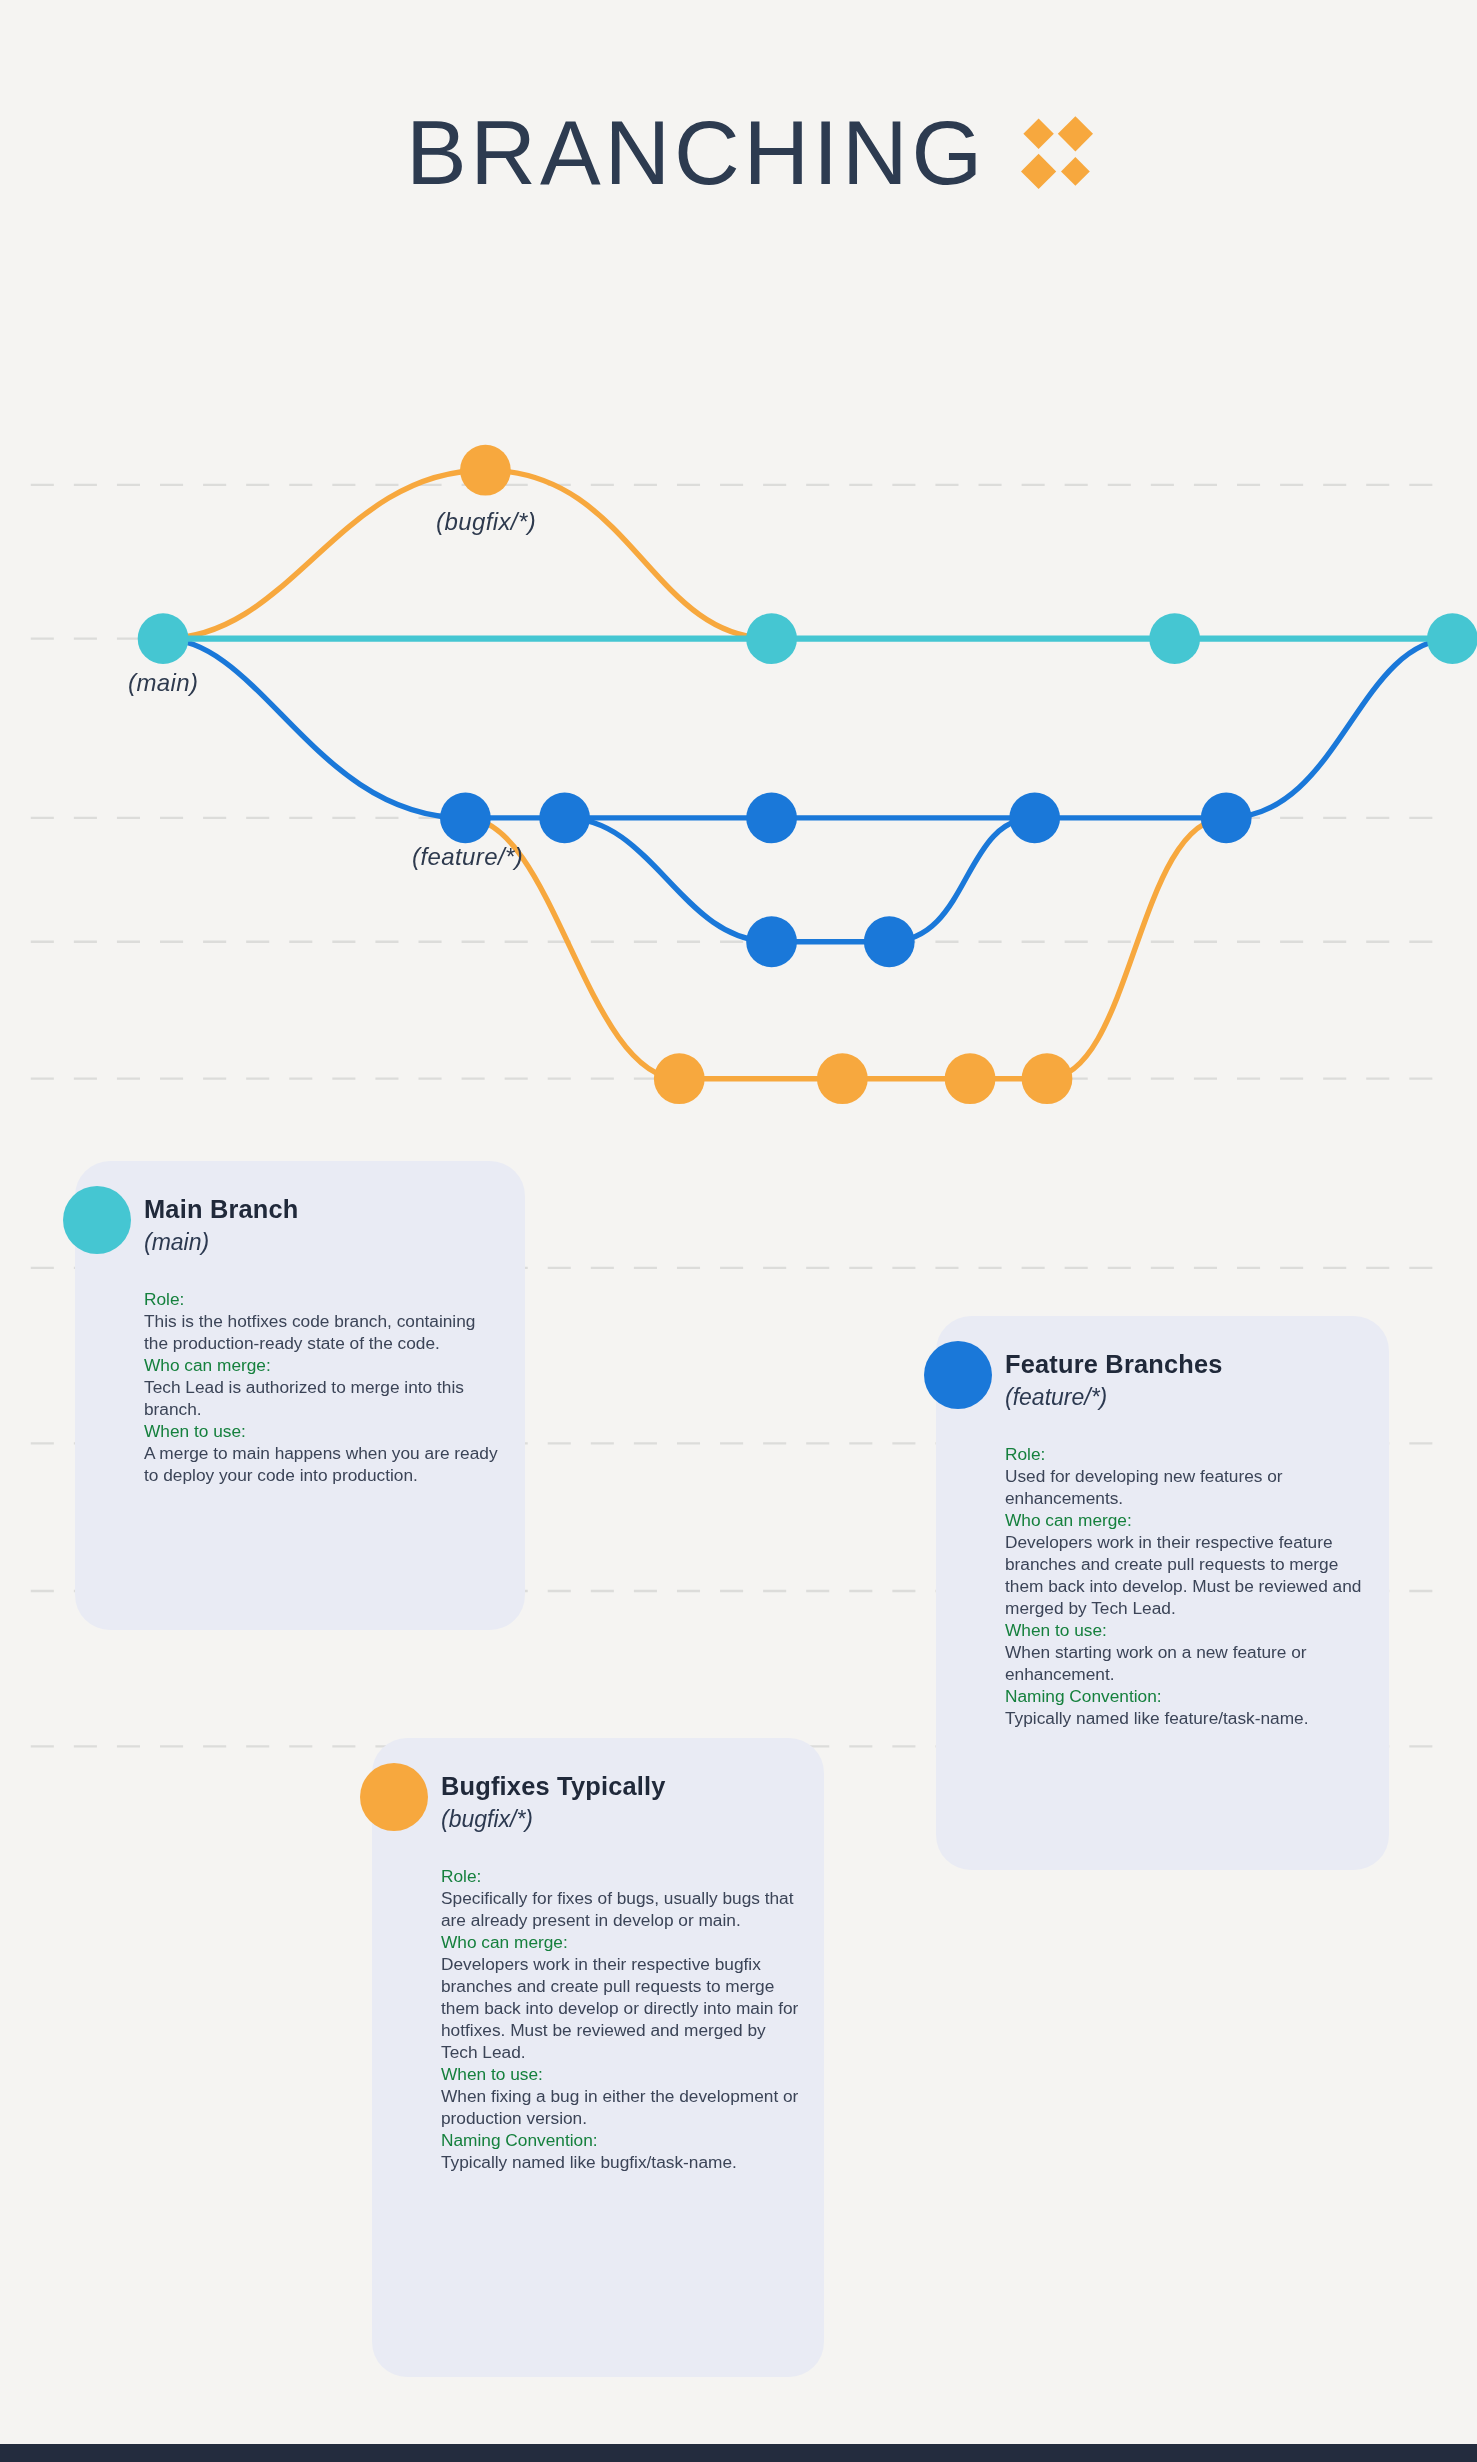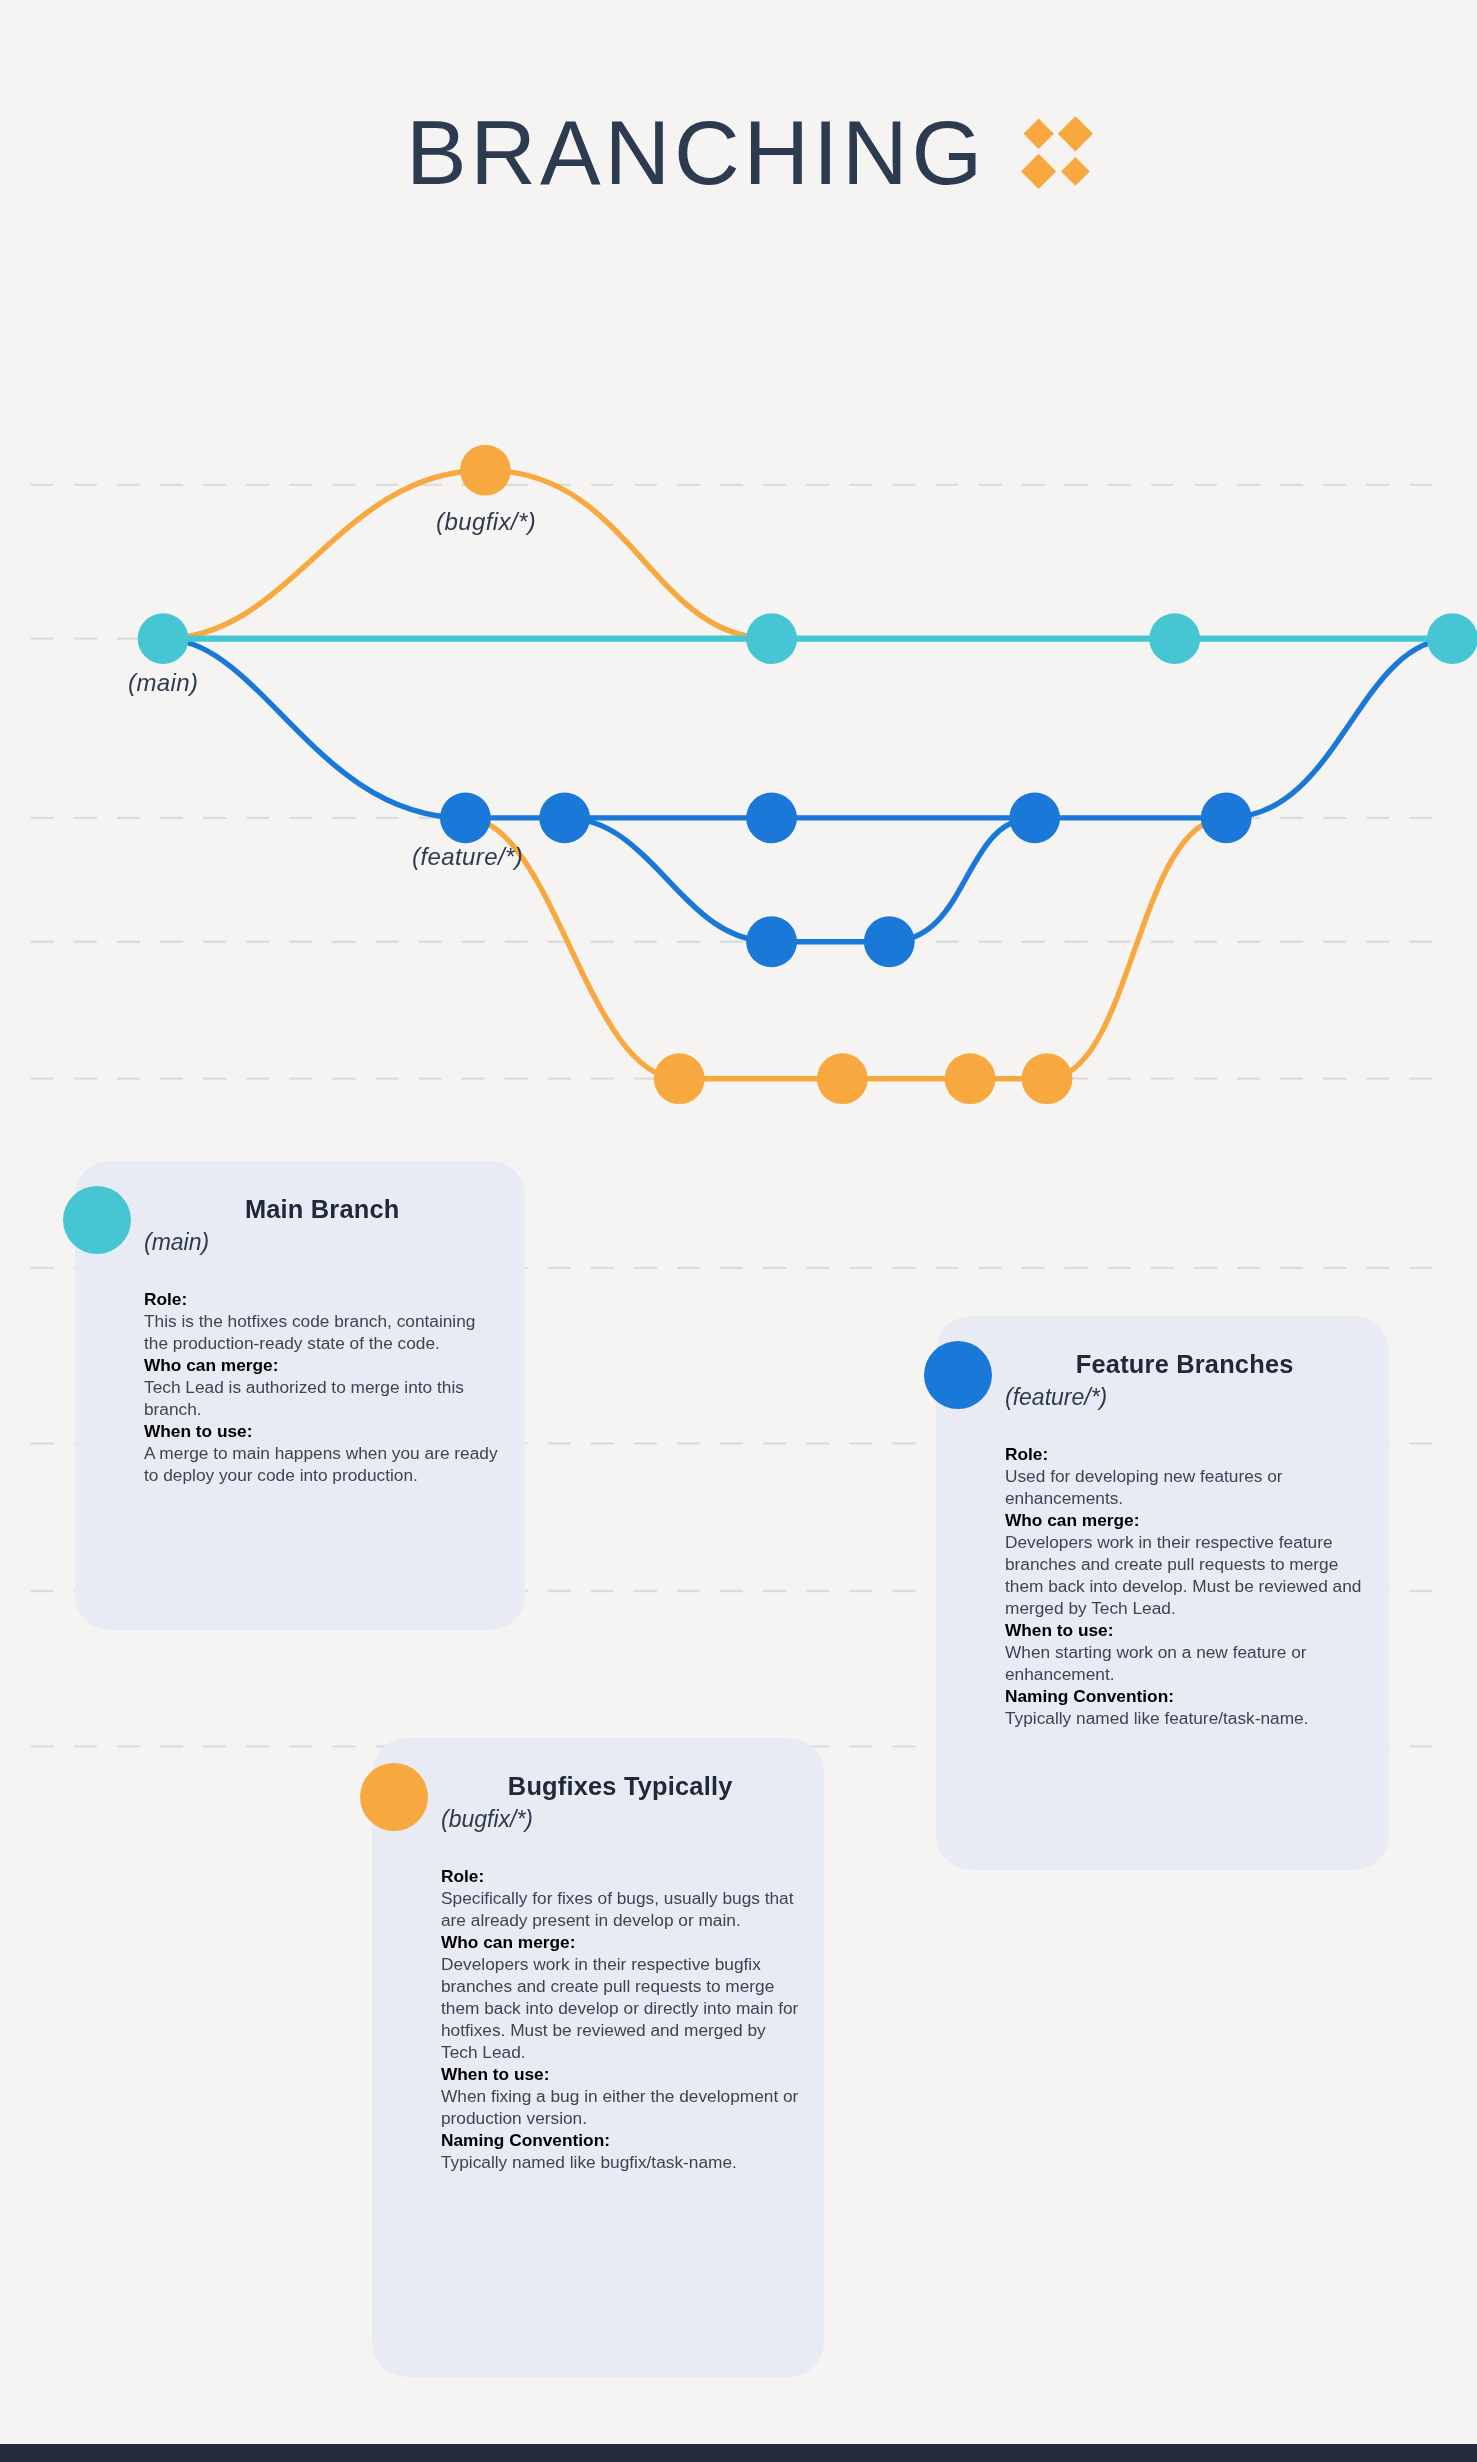--- a/index.html
+++ b/index.html
@@ -30,26 +30,26 @@
 
   
   .card {
     position:absolute; background:#e9ebf4; border-radius:35px;
     padding:34px 24.6px 0 69px;
   }
   .card .dot { position:absolute; width:68px; height:68px; border-radius:50%; left:-12.3px; top:24.6px; }
   .dot-teal   { background:#45c6d2; }
   .dot-blue   { background:#1a78d9; }
   .dot-orange { background:#f7a83e; }
-  .card h2 { font-size:25.4px; font-weight:700; color:#20293a; letter-spacing:0.2px;text-align:center; }
+  .card h2 { font-size:25.4px; font-weight:700; color:#20293a; letter-spacing:0.2px; }
   .card .subtitle { font-size:23px; font-style:italic; color:#2c3950; margin-top:5.4px; }
   .card .body { margin-top:32px; font-size:17.3px; line-height:22px; color:#3b4457; }
   .card .sec { white-space:pre-line; }
   .card .sec + .sec { }
-  .card .sec b { display:block; color:#000000; font-weight:700; }
+  .card .sec b { display:block; color:#15803d; font-weight:400; }
   #card-main    { left:75px;  top:1161px; width:450px; height:469px; }
   #card-feature { left:936px; top:1316px; width:453px; height:554px; }
   #card-bugfix  { left:372px; top:1738px; width:452px; height:639px; }
 
   .footer { position:absolute; left:0; bottom:0; width:100%; height:18.5px; background:#232c3e; }
 </style>
 </head>
 <body>
 
 <svg class="graph-svg" viewBox="0 0 1920 3200" aria-hidden="true">

